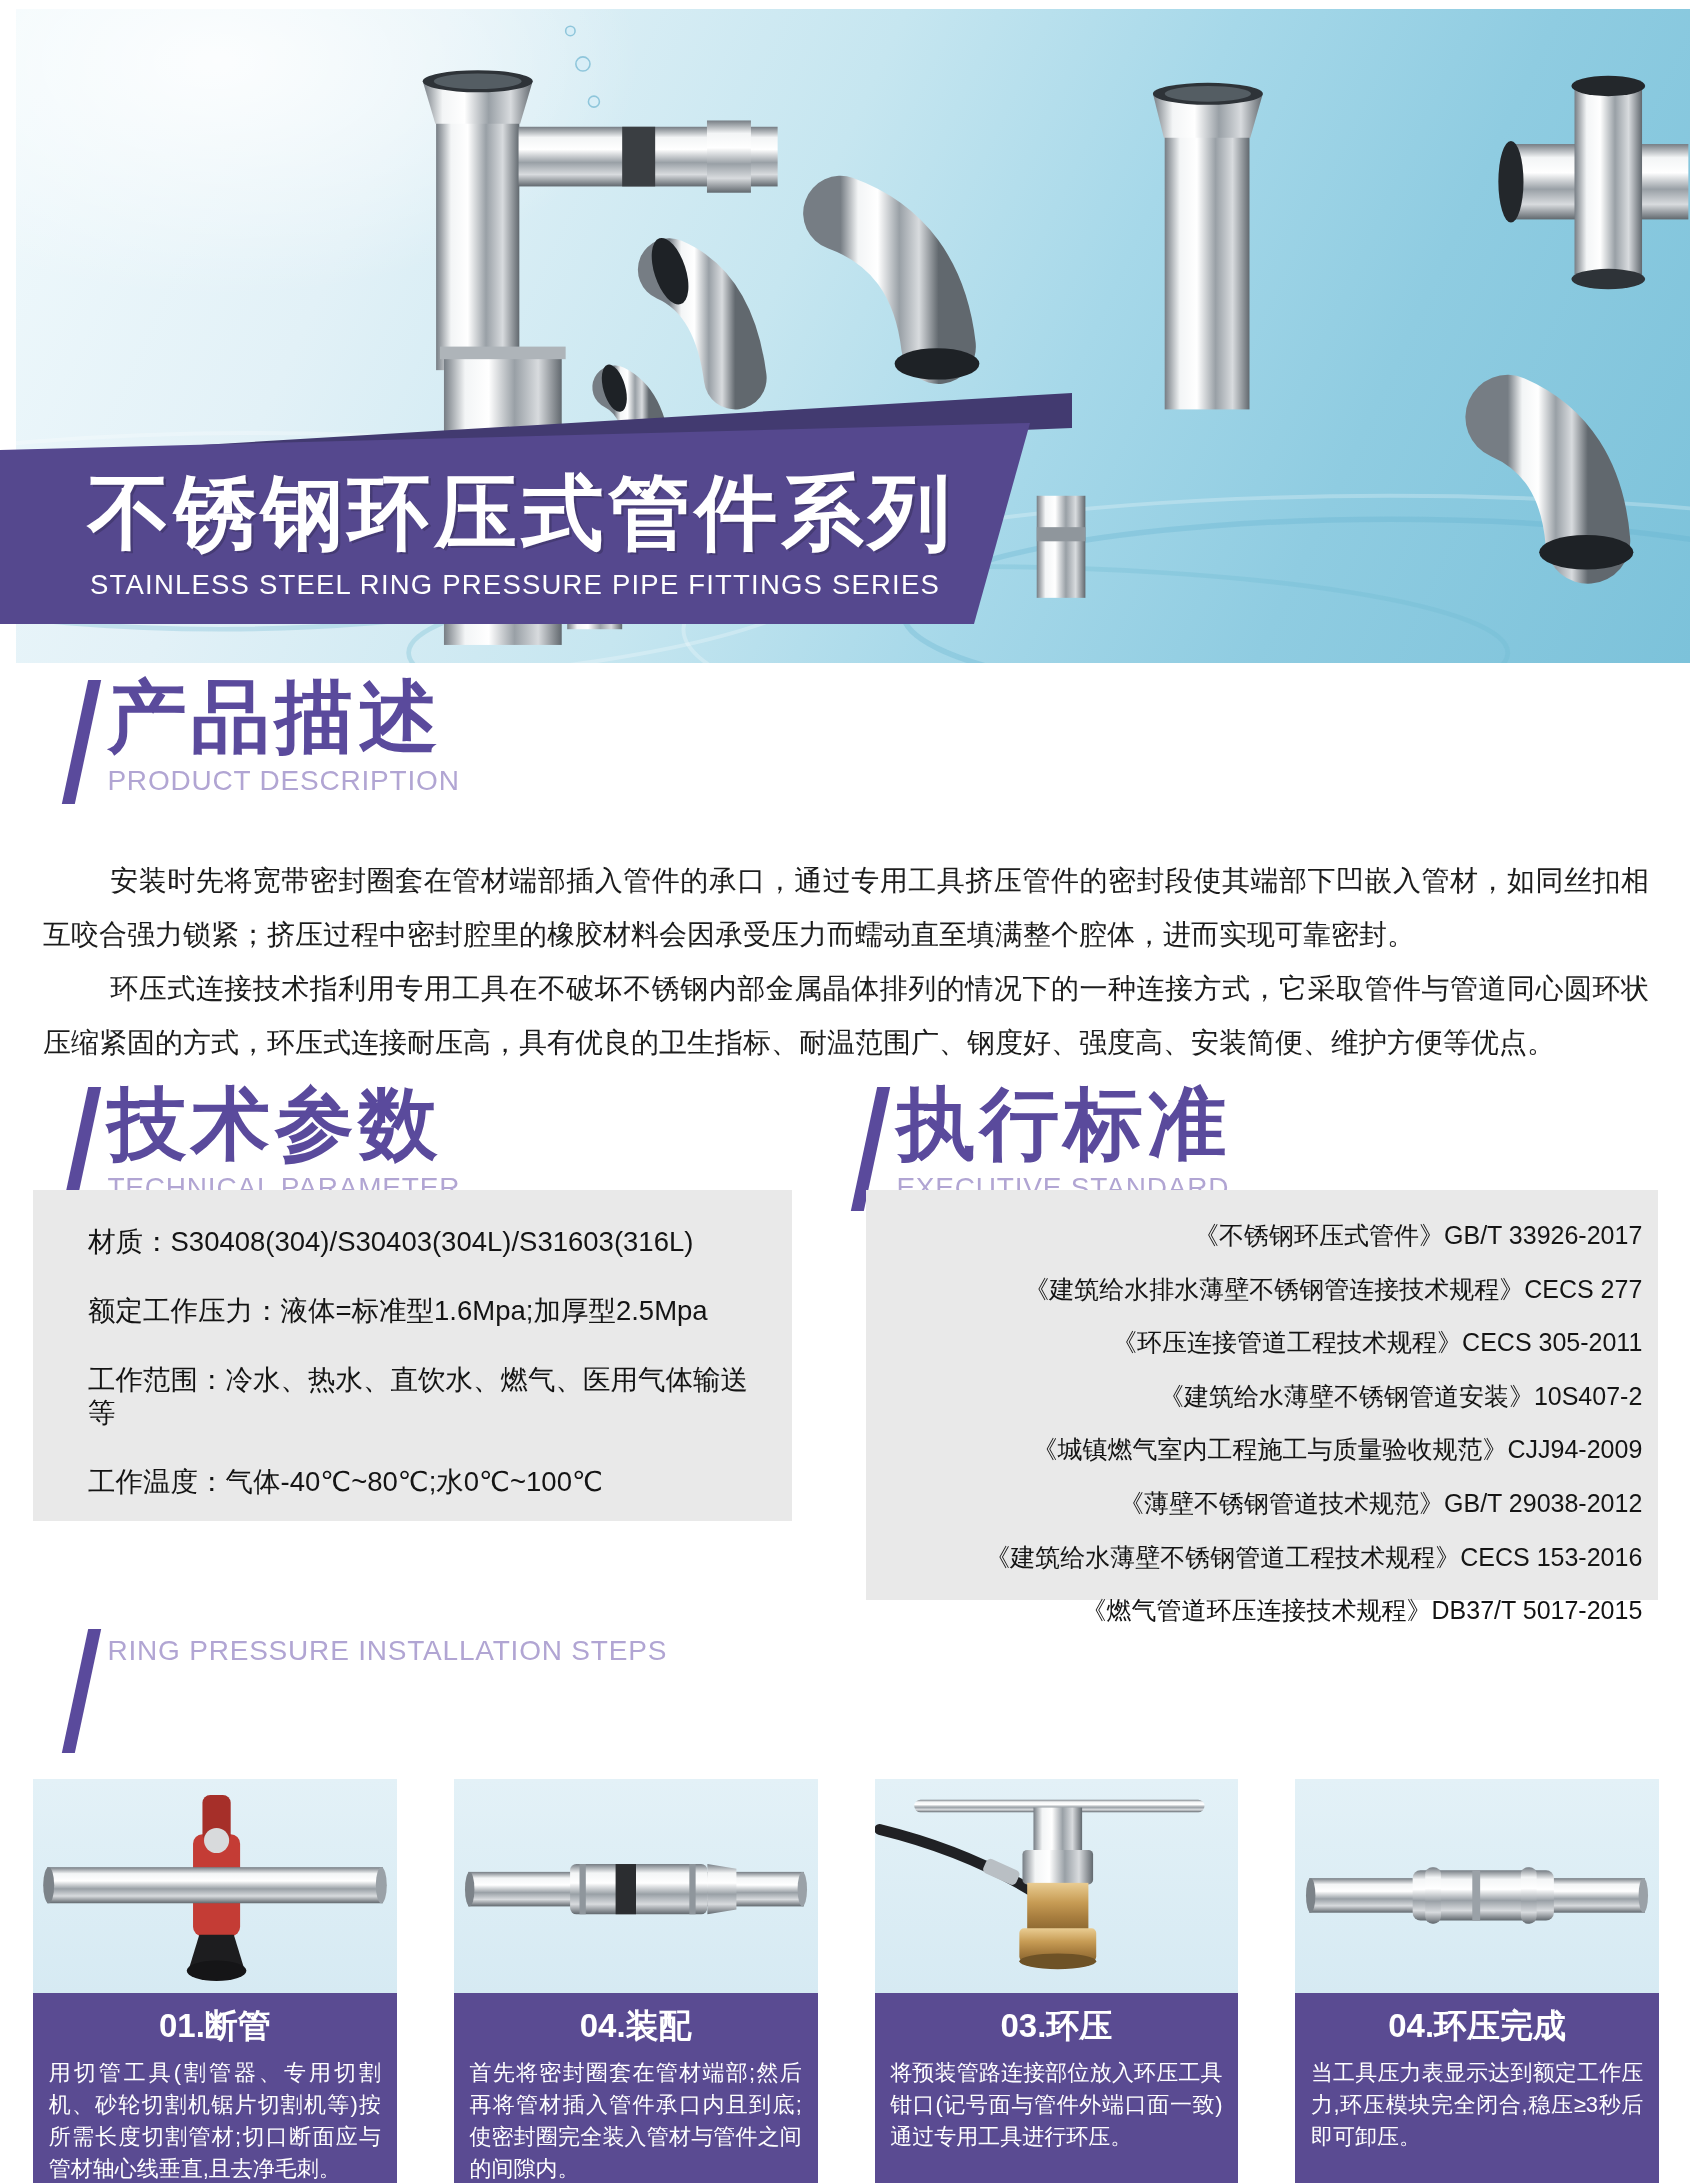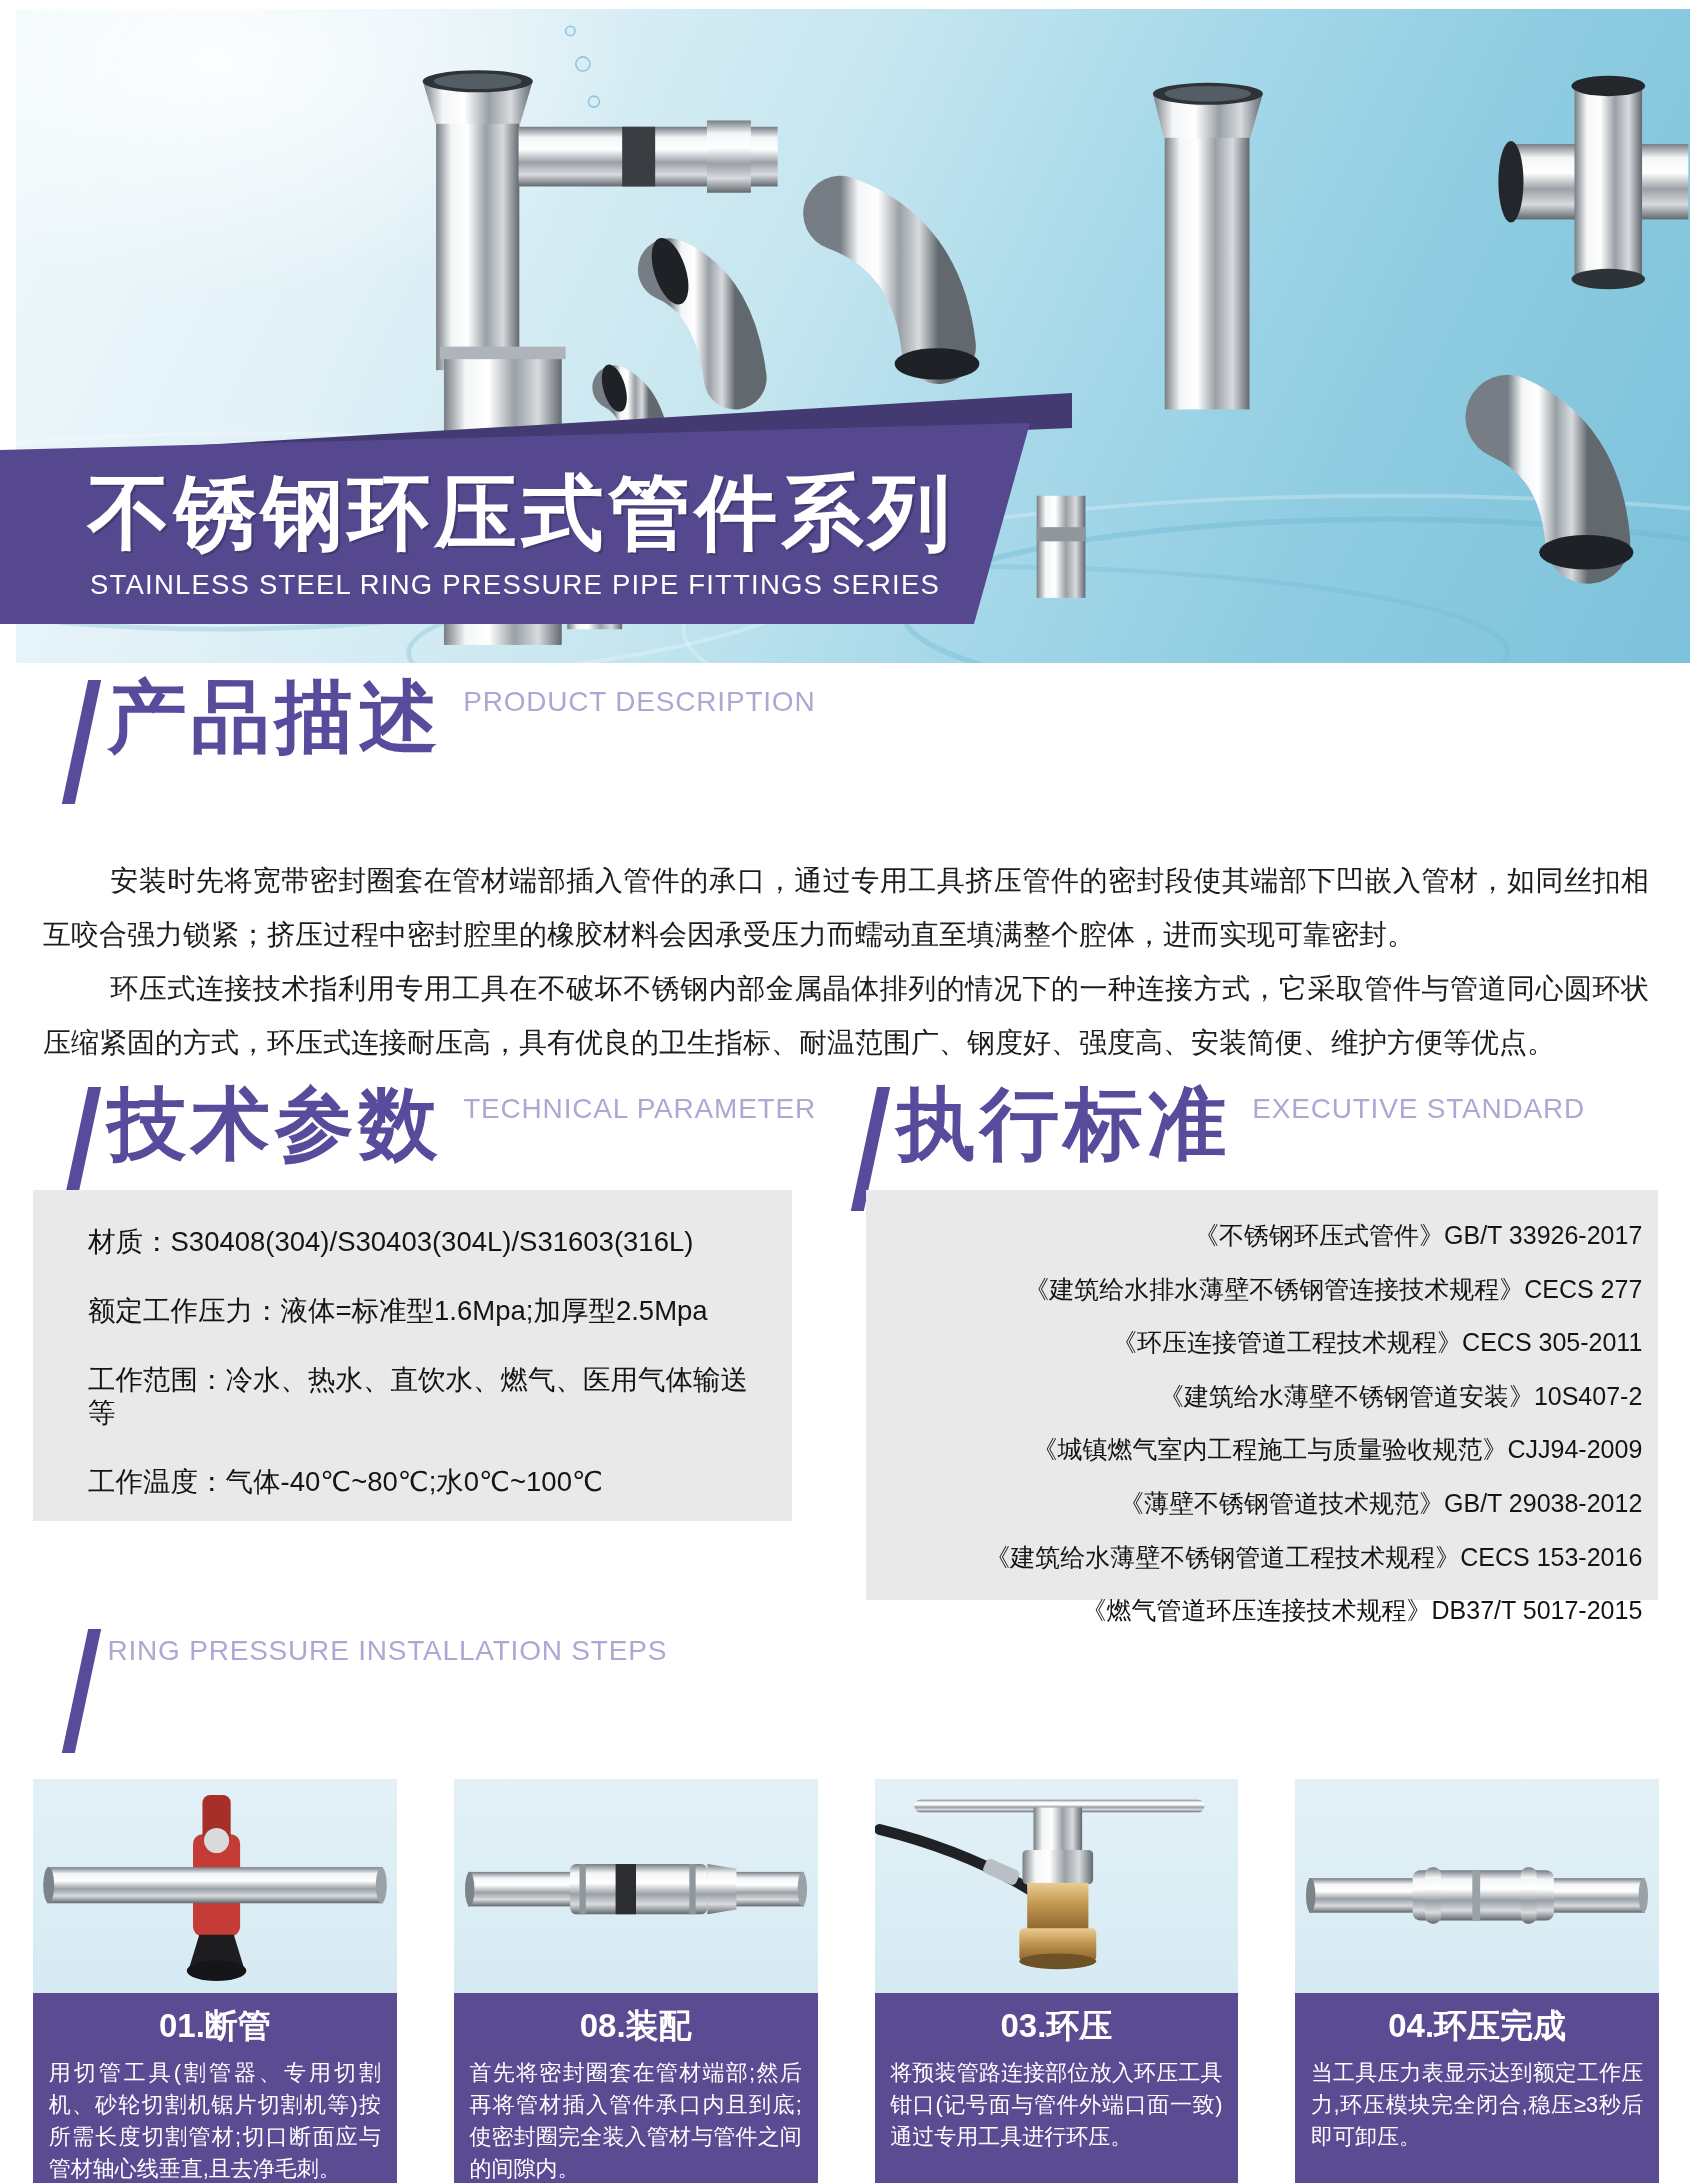--- a/index.html
+++ b/index.html
@@ -33,21 +33,21 @@
     font-size:82px;font-weight:bold;letter-spacing:4.7px;line-height:1;
     text-shadow:2.4px 2.4px 0 rgba(0,0,0,.18);
   }
   .banner-sub{
     position:absolute;left:90px;top:146px;
     font-size:27.5px;letter-spacing:1.2px;font-weight:normal;
   }
   
   .sec-head{position:absolute;display:flex;align-items:flex-start;gap:19px;}
   .slash{width:13.4px;height:124px;background:#5a4a9c;transform:skewX(-12deg);margin-top:3.1px;flex:none;}
-  .sec-txt{display:flex;flex-direction:row;gap:21px;}
+  .sec-txt{display:flex;flex-direction:column;}
   .sec-tit{font-size:79px;font-weight:bold;color:#5a4a9c;line-height:1;letter-spacing:4.7px;}
   .sec-sub{font-size:28px;color:#b1a5d3;margin-top:9.4px;letter-spacing:0.8px;}
   
   .desc{
     position:absolute;left:43px;top:854px;width:1606px;
     font-size:28px;line-height:1.93;color:#1c1c1c;text-align:justify;
   }
   .desc p{margin:0;text-indent:2.4em;}
   
   .gray-box{position:absolute;background:#e9e9e9;color:#141414;}
@@ -257,21 +257,21 @@
         <rect x="148" y="108" width="175" height="64" rx="8" fill="url(#mh)"></rect>
         <rect x="206" y="108" width="26" height="64" fill="#2b2d30"></rect>
         <rect x="160" y="108" width="8" height="64" fill="#8f969c"></rect>
         <rect x="300" y="108" width="8" height="64" fill="#8f969c"></rect>
         <polygon points="323,108 360,114 360,166 323,172" fill="url(#mh)"></polygon>
         <ellipse cx="20" cy="140" rx="6" ry="22" fill="#7c8389"></ellipse>
         <ellipse cx="444" cy="140" rx="6" ry="22" fill="#9aa1a7"></ellipse>
       </svg>
     </div>
     <div class="step-box">
-      <div class="step-tit">08.装配</div>
+      <div class="step-tit">04.装配</div>
       <div class="step-body">首先将密封圈套在管材端部;然后再将管材插入管件承口内且到底;使密封圈完全装入管材与管件之间的间隙内。</div>
     </div>
   </div>
 
   <div class="step-card">
     <div class="step-img">
       <svg width="364" height="214" viewBox="0 0 464 272">
         <rect x="50" y="26" width="370" height="16" rx="8" fill="url(#mh)"></rect>
         <path d="M6 64 Q120 92 206 146" fill="none" stroke="#202124" stroke-width="14" stroke-linecap="round"></path>
         <rect x="138" y="108" width="46" height="20" rx="6" transform="rotate(24 161 118)" fill="#b9bfc4"></rect>

